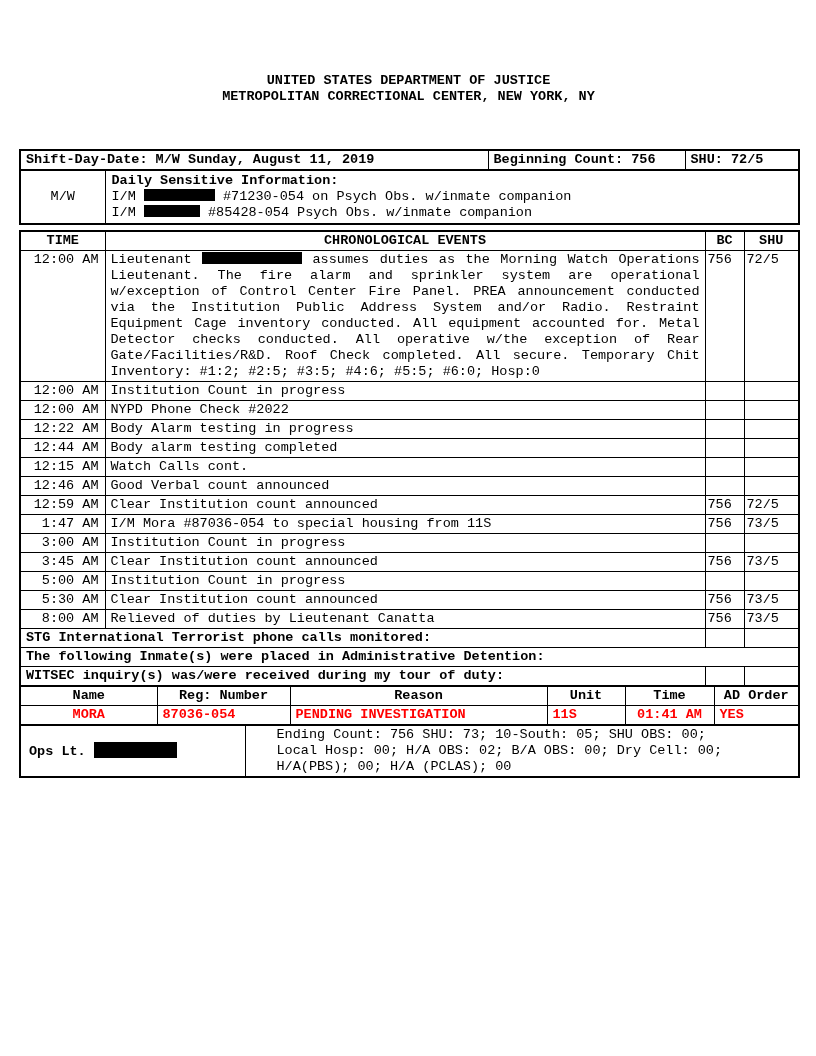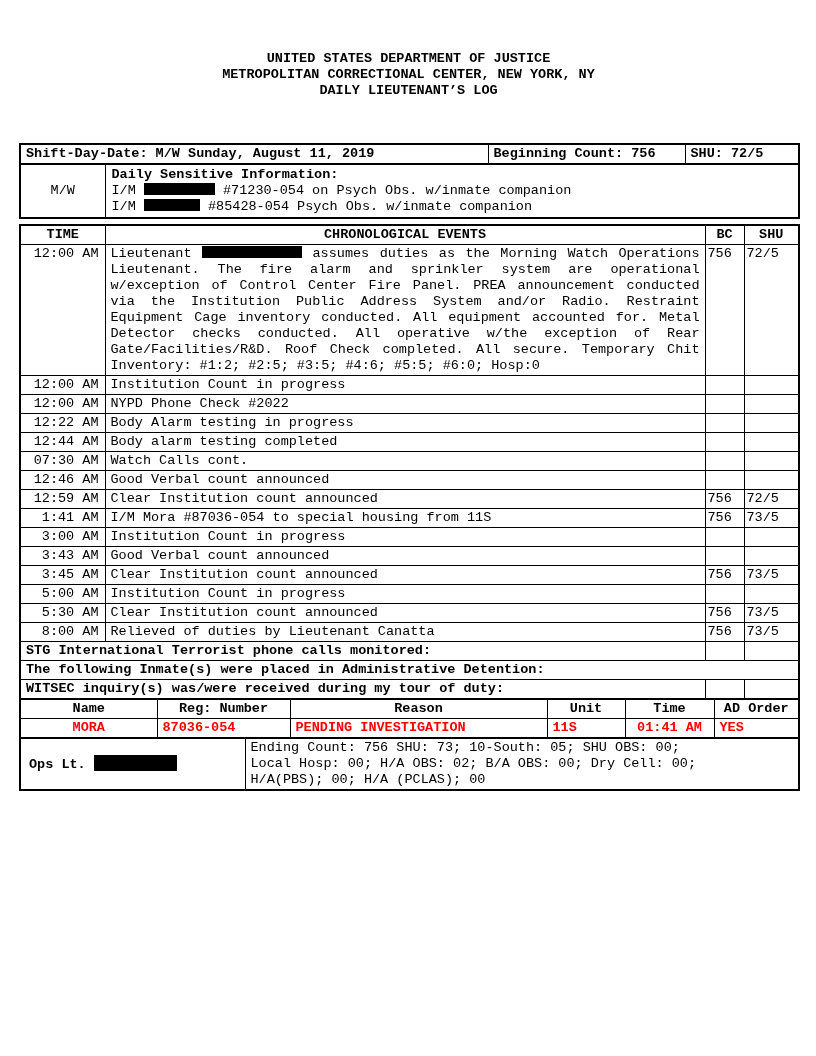--- a/index.html
+++ b/index.html
@@ -2,21 +2,21 @@
 <html style="--red: #ff0000;"><head>
 <meta charset="utf-8">
 <style>
   * { box-sizing: border-box; }
   html, body { margin: 0; padding: 0; }
   body {
     width: 816px; height: 1056px; background: #ffffff; color: #000000;
     font-family: "Liberation Mono", "DejaVu Sans Mono", monospace;
     font-size: 13.5px; line-height: 16px;
   }
-  .page { padding: 51px 18px 0 19px; }
+  .page { padding: 73px 18px 0 19px; }
 
   .doc-header { text-align: center; font-weight: bold; margin-bottom: 44px; }
   .doc-header div { line-height: 16px; }
 
   table.t { border-collapse: collapse; table-layout: fixed; width: 779px; border: 2px solid #000; }
   table.t td, table.t th { border: 1px solid #000; padding: 1px 5px; vertical-align: top; line-height: 16px; font-size: 13.5px; }
   .b { font-weight: bold; }
 
   
   .info-bar td { font-weight: bold; white-space: nowrap; overflow: hidden; }
@@ -36,34 +36,33 @@
 
   
   .detention { margin-top: -2px; }
   .detention th { text-align: center; font-weight: bold; }
   .red { color: var(--red, #ff0000); font-weight: bold; }
   .dt-name, .dt-time { text-align: center; }
 
   
   .footer { margin-top: -2px; }
   .ft-left { font-weight: bold; vertical-align: middle !important; padding-left: 8px !important; }
-  .ft-right div { line-height: 16px; }
+  .ft-right div { line-height: 16px; margin-left: 26px; }
 
   .redact { display: inline-block; background: #000; height: 12px; vertical-align: baseline; margin-bottom: -1px; }
   .redact.big { height: 16px; margin-bottom: -3px; }
 </style>
 </head>
 <body>
 
 <div class="page">
 
   <div class="doc-header">
     <div>UNITED STATES DEPARTMENT OF JUSTICE</div>
     <div>METROPOLITAN CORRECTIONAL CENTER, NEW YORK, NY</div>
-    <div>DAILY LIEUTENANT’S LOG</div>
   </div>
 
   <table class="t info-bar">
     <colgroup>
         <col style="width:468px">
         <col style="width:197px">
         <col style="width:114px">
       </colgroup>
     <tbody>
         <tr>
@@ -133,52 +132,46 @@
           <td class="c-bc"></td>
           <td class="c-shu"></td>
         </tr>
         <tr>
           <td class="c-time">12:44 AM</td>
           <td class="c-ev">Body alarm testing completed</td>
           <td class="c-bc"></td>
           <td class="c-shu"></td>
         </tr>
         <tr>
-          <td class="c-time">07:30 AM</td>
+          <td class="c-time">12:15 AM</td>
           <td class="c-ev">Watch Calls cont.</td>
           <td class="c-bc"></td>
           <td class="c-shu"></td>
         </tr>
         <tr>
           <td class="c-time">12:46 AM</td>
           <td class="c-ev">Good Verbal count announced</td>
           <td class="c-bc"></td>
           <td class="c-shu"></td>
         </tr>
         <tr>
           <td class="c-time">12:59 AM</td>
           <td class="c-ev">Clear Institution count announced</td>
           <td class="c-bc">756</td>
           <td class="c-shu">72/5</td>
         </tr>
         <tr>
-          <td class="c-time">1:41 AM</td>
+          <td class="c-time">1:47 AM</td>
           <td class="c-ev">I/M Mora #87036-054 to special housing from 11S</td>
           <td class="c-bc">756</td>
           <td class="c-shu">73/5</td>
         </tr>
         <tr>
           <td class="c-time">3:00 AM</td>
           <td class="c-ev">Institution Count in progress</td>
-          <td class="c-bc"></td>
-          <td class="c-shu"></td>
-        </tr>
-        <tr>
-          <td class="c-time">3:43 AM</td>
-          <td class="c-ev">Good Verbal count announced</td>
           <td class="c-bc"></td>
           <td class="c-shu"></td>
         </tr>
         <tr>
           <td class="c-time">3:45 AM</td>
           <td class="c-ev">Clear Institution count announced</td>
           <td class="c-bc">756</td>
           <td class="c-shu">73/5</td>
         </tr>
         <tr>

